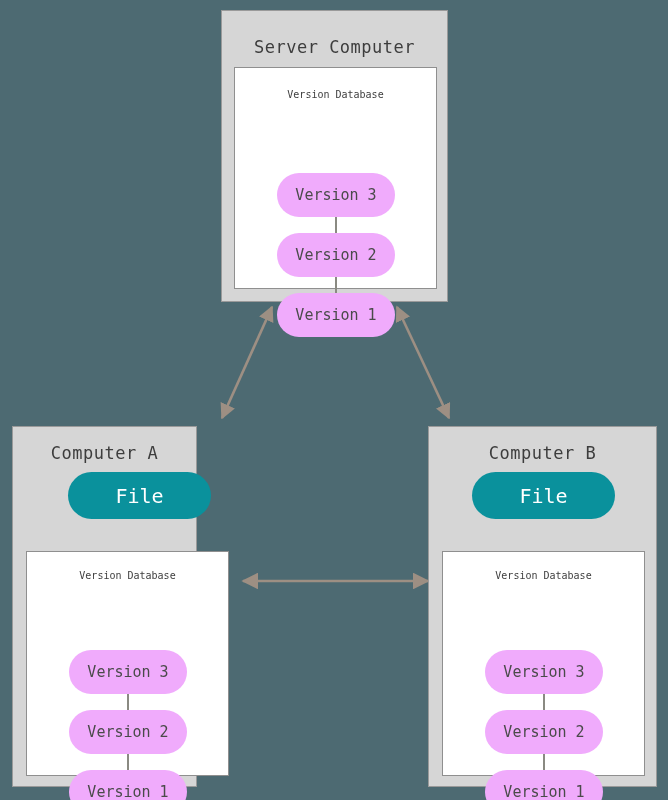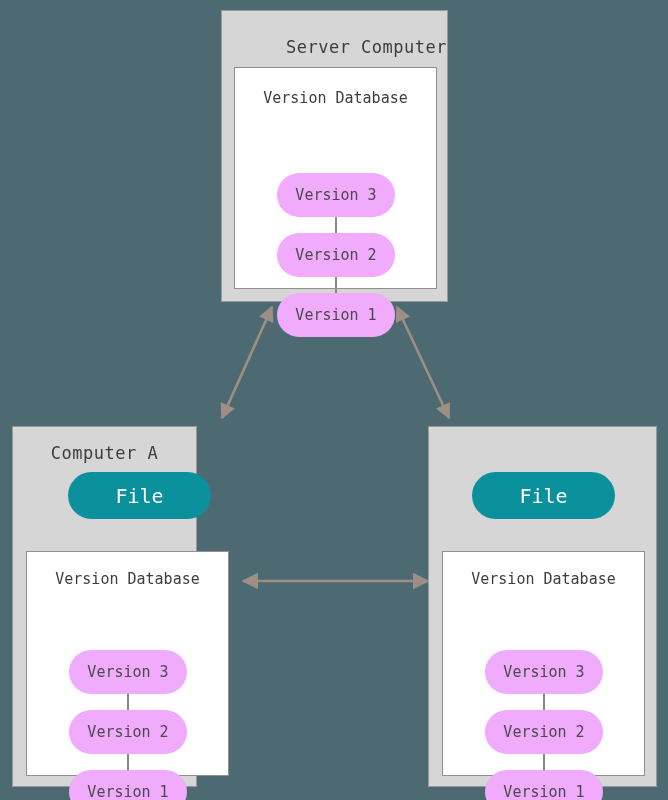--- a/index.html
+++ b/index.html
@@ -53,21 +53,21 @@
     background: #ffffff;
     border: 1px solid #8f8f8f;
     box-sizing: border-box;
   }
   .vdb-title {
     position: absolute;
     left: 0;
     width: 100%;
     text-align: center;
     color: #3d3d3d;
-    font-size: 15px;
+    font-size: 10px;
     white-space: nowrap;
   }
   .vpill {
     position: absolute;
     background: #f0abfc;
     border-radius: 22px;
     color: #4a4a4a;
     font-size: 15px;
     display: flex;
     align-items: center;
@@ -110,21 +110,21 @@
     <line x1="397" y1="307" x2="449" y2="418" stroke="#9d8f83" stroke-width="2.6" marker-start="url(#ah)" marker-end="url(#ah)"></line>
 
     <line x1="243" y1="581" x2="428" y2="581" stroke="#9d8f83" stroke-width="2.6" marker-start="url(#ah2)" marker-end="url(#ah2)"></line>
 
     <line x1="126" y1="559" x2="126" y2="520" stroke="#8b8378" stroke-width="2.6" marker-end="url(#ah)"></line>
 
     <line x1="542" y1="559" x2="542" y2="520" stroke="#8b8378" stroke-width="2.6" marker-end="url(#ah)"></line>
   </svg>
 
   <div class="machine" style="left:221px; top:10px; width:227px; height:292px;">
-    <div class="machine-title" style="top:26px;text-align:right;">Server Computer</div>
+    <div class="machine-title" style="top:26px;">Server Computer</div>
 
     <div class="vdb" style="left:12px; top:56px; width:203px; height:222px;">
       <div class="vdb-title" style="top:21px;">Version Database</div>
 
       <div class="vlink" style="left:100px; top:149px; height:20px;"></div>
       <div class="vlink" style="left:100px; top:209px; height:20px;"></div>
 
       <div class="vpill" style="left:42px; top:105px; width:118px; height:44px;">Version 3</div>
       <div class="vpill" style="left:42px; top:165px; width:118px; height:44px;">Version 2</div>
       <div class="vpill" style="left:42px; top:225px; width:118px; height:44px;">Version 1</div>
@@ -142,20 +142,21 @@
       <div class="vlink" style="left:100px; top:142px; height:20px;"></div>
       <div class="vlink" style="left:100px; top:202px; height:20px;"></div>
 
       <div class="vpill" style="left:42px; top:98px; width:118px; height:44px;">Version 3</div>
       <div class="vpill" style="left:42px; top:158px; width:118px; height:44px;">Version 2</div>
       <div class="vpill" style="left:42px; top:218px; width:118px; height:44px;">Version 1</div>
     </div>
   </div>
 
   <div class="machine" style="left:428px; top:426px; width:229px; height:361px;">
+    <div class="machine-title" style="top:16px;">Computer B</div>
 
     <div class="file-pill" style="left:43px; top:45px; width:143px; height:47px;">File</div>
 
     <div class="vdb" style="left:13px; top:124px; width:203px; height:225px;">
       <div class="vdb-title" style="top:18px;">Version Database</div>
 
       <div class="vlink" style="left:100px; top:142px; height:20px;"></div>
       <div class="vlink" style="left:100px; top:202px; height:20px;"></div>
 
       <div class="vpill" style="left:42px; top:98px; width:118px; height:44px;">Version 3</div>

